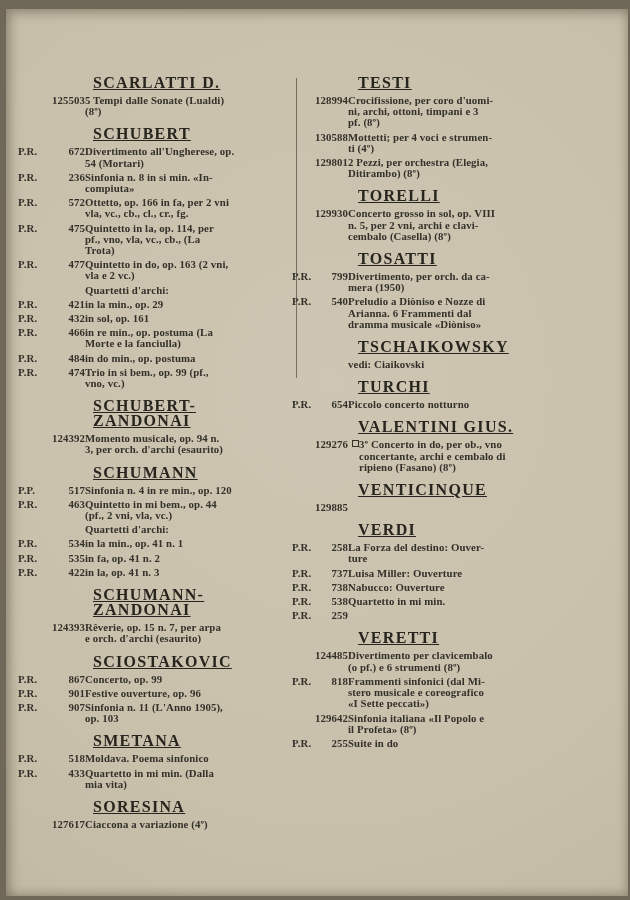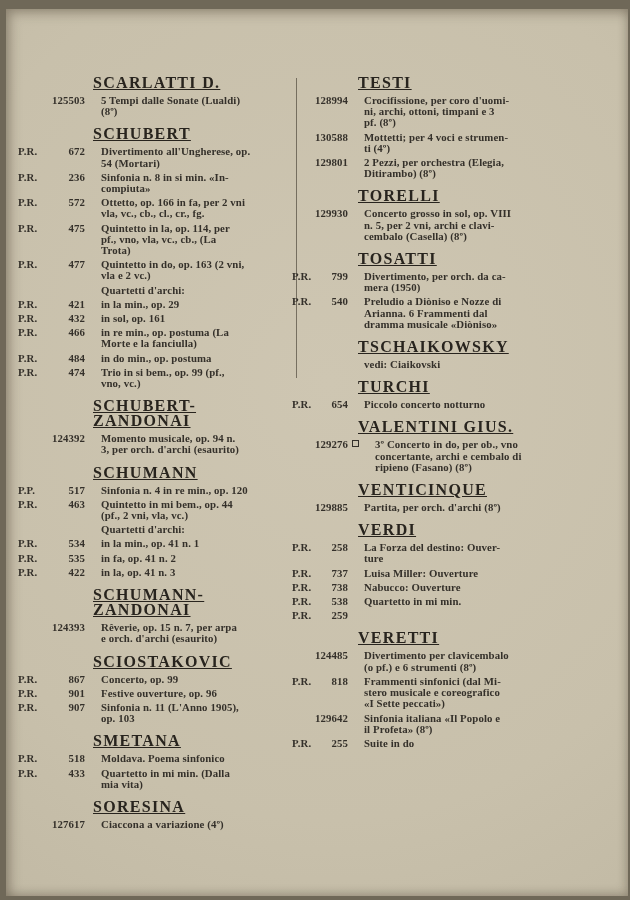--- a/index.html
+++ b/index.html
@@ -35,21 +35,21 @@
     margin-bottom:3px;
   }
   .num{flex:none;width:67px;display:flex}
   .col-right .num{width:56px}
   .prefix{white-space:nowrap}
   .number{margin-left:auto;white-space:nowrap}
   .marker{
     flex:none;display:inline-block;width:7px;height:7px;
     border:1.3px solid #34302a;margin:1px 0 0 4px;
   }
-  .text{flex:1;margin-left:16px}
+  .text{flex:1;margin-left:0}
   .line{white-space:nowrap}
 </style>
 </head>
 <body>
 
 <div class="page">
   <div class="divider"></div>
   <div class="col col-left">
       <div class="section">
         <div class="section-title">
@@ -467,23 +467,20 @@
       </div>
       <div class="section">
         <div class="section-title">
           <div class="title-line">VENTICINQUE</div>
         </div>
         <div class="entry">
           <div class="num">
             <span class="prefix"></span>
             <span class="number">129885</span>
           </div>
-          <div class="text">
-            <div class="line">Partita, per orch. d'archi (8º)</div>
-          </div>
         </div>
       </div>
       <div class="section">
         <div class="section-title">
           <div class="title-line">VERDI</div>
         </div>
         <div class="entry">
           <div class="num">
             <span class="prefix">P.R.</span>
             <span class="number">258</span>

